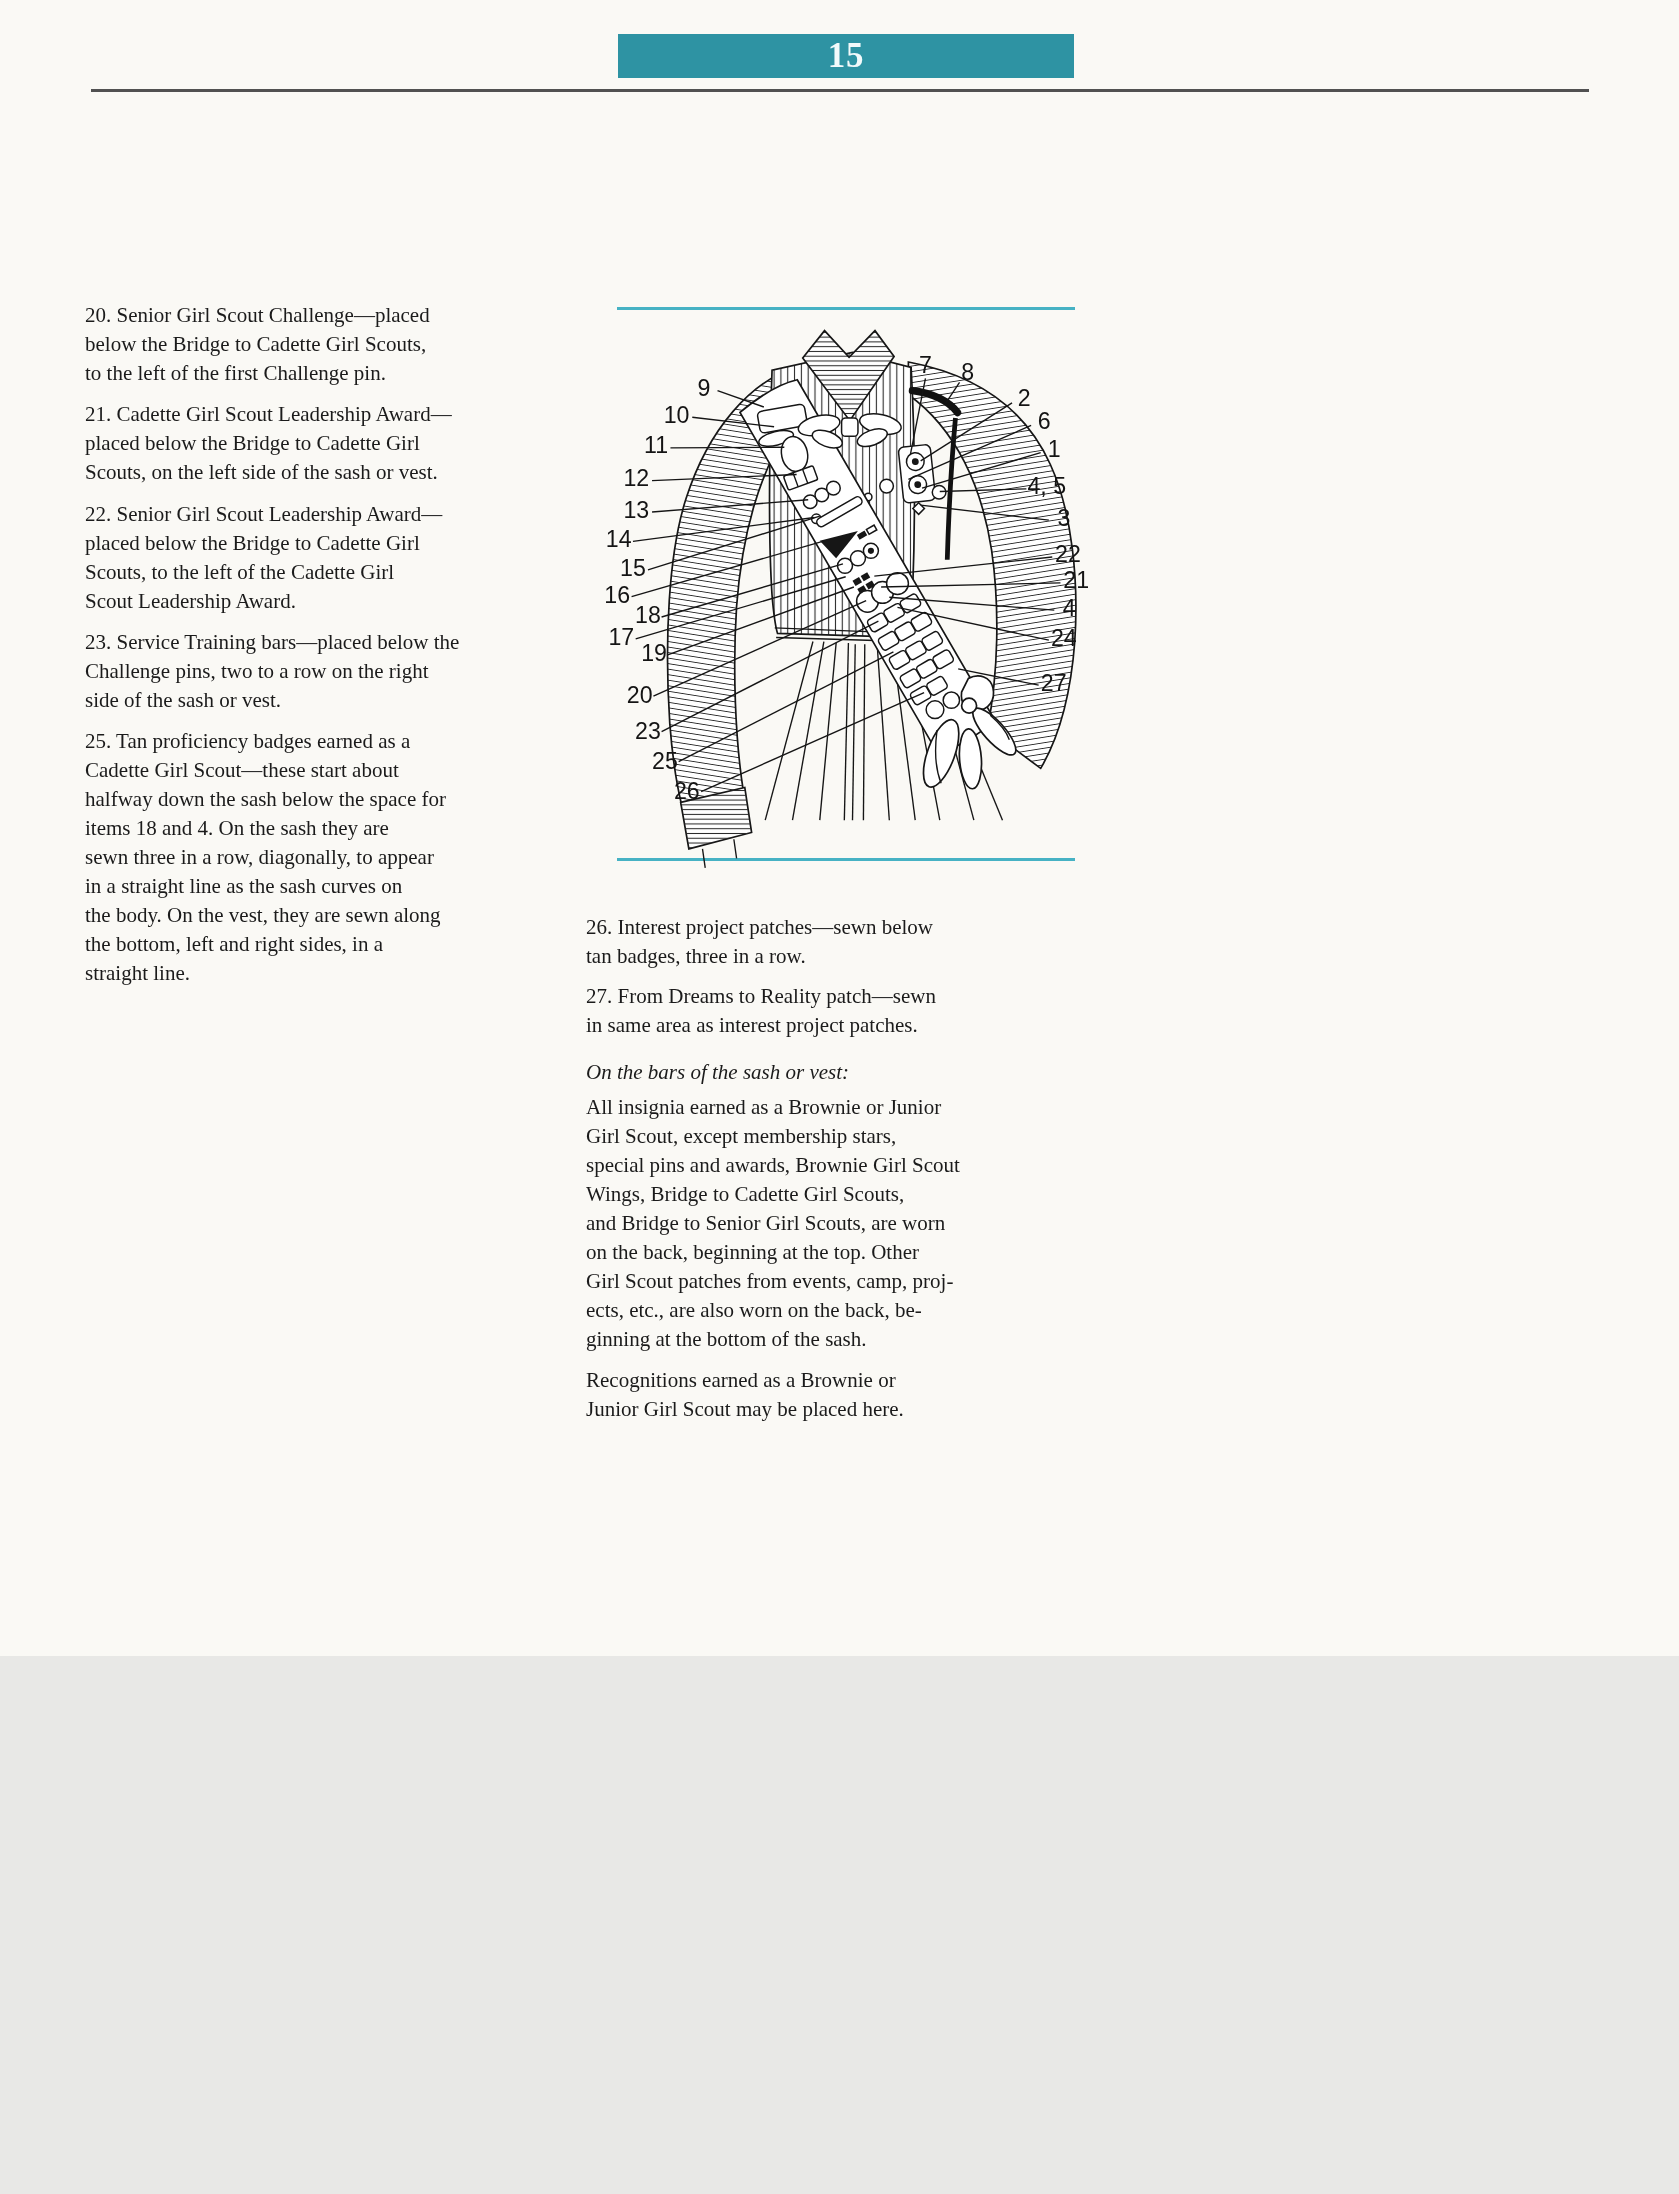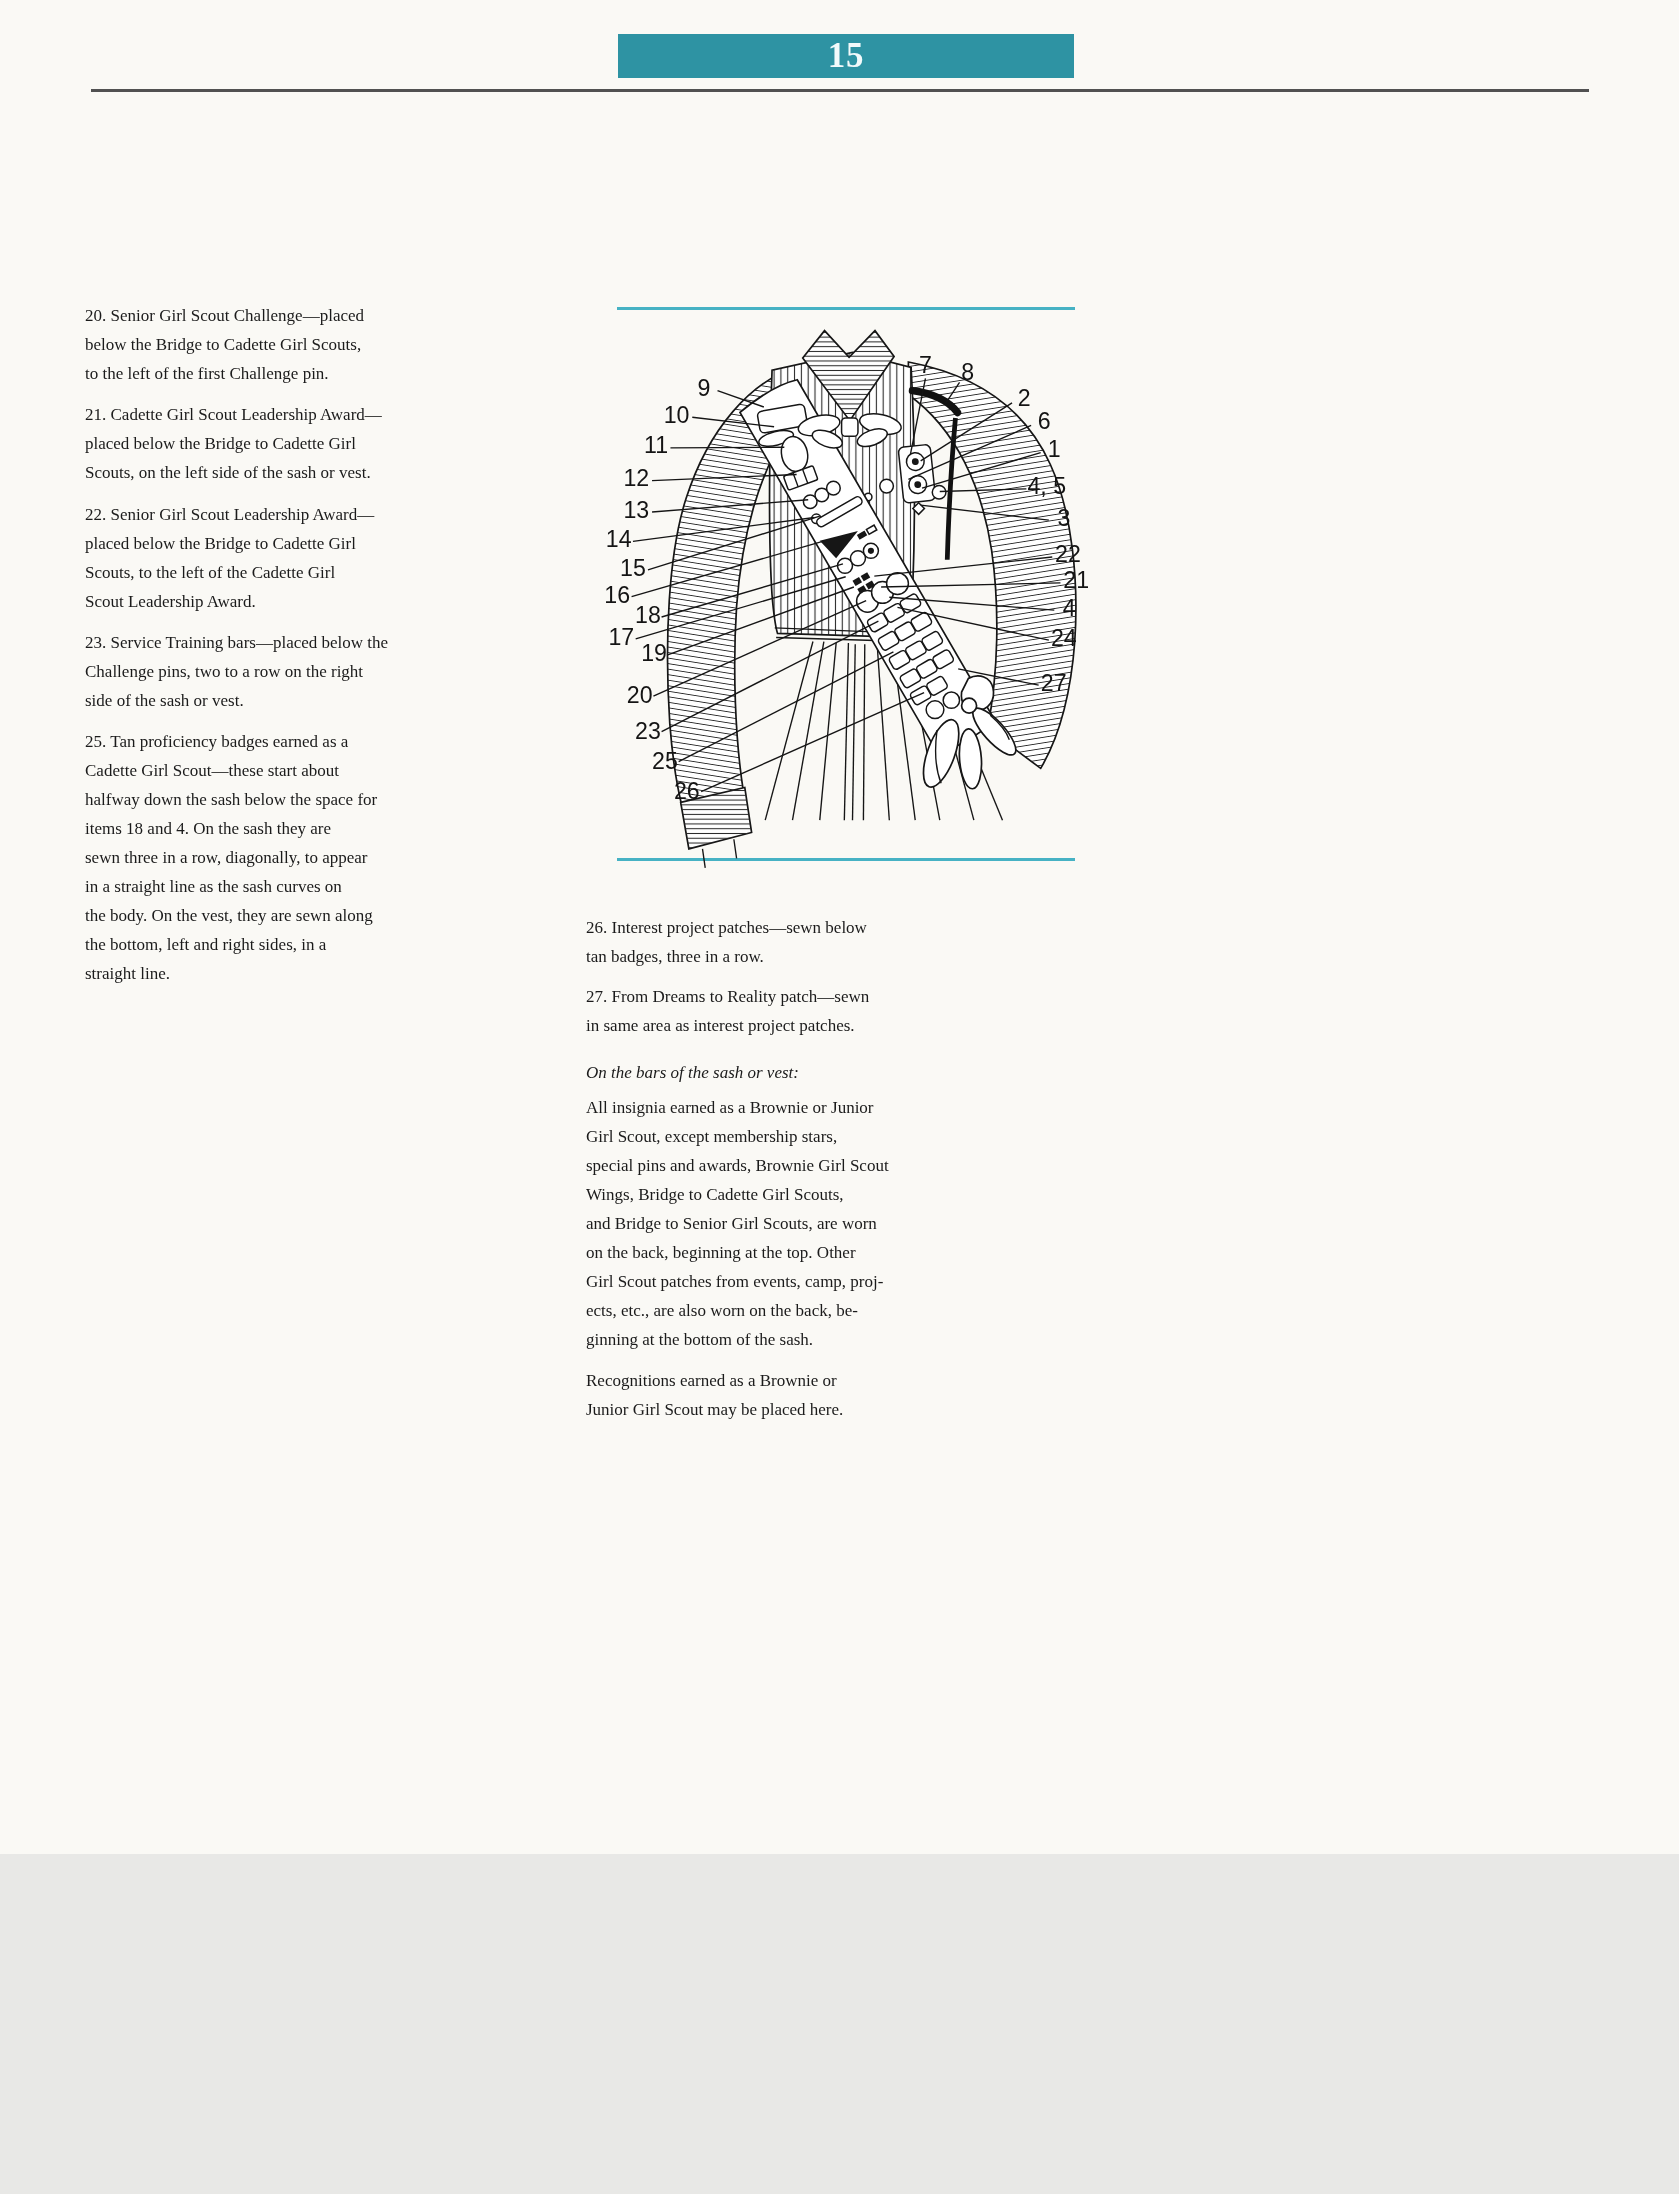--- a/index.html
+++ b/index.html
@@ -1,18 +1,18 @@
 <!DOCTYPE html>
 <html style="font-size:11px"><head>
 <meta charset="utf-8">
 <style>
   html,body{margin:0;padding:0;background:#e8e8e6;}
   .page{
     position:relative;
-    width:1679px;height:1854px;
+    width:1679px;height:1656px;
     background:#faf9f5;
     overflow:hidden;
     font-family:"Liberation Serif",serif;
     color:#1b1b1b;
   }
   .header-bar{
     position:absolute;left:618px;top:34px;width:456px;height:44px;
     background:#2e93a3;
     display:flex;align-items:center;justify-content:center;
   }
@@ -21,21 +21,21 @@
     font-weight:bold;font-size:35px;color:#f2fafb;
     letter-spacing:0.7px;
   }
   .top-rule{
     position:absolute;left:91px;top:89px;width:1498px;height:2.7px;
     background:#515151;
   }
   .col{position:absolute;width:484px;}
   .col p{
     margin:0 0 12.3px 0;
-    font-size:17px;line-height:29px;
+    font-size:21px;line-height:29px;
     white-space:pre-line;
   }
   .left-col{left:85px;top:301px;}
   .right-col{left:586px;top:913px;}
   .right-col p.item{margin-bottom:11px;}
   .subheading{
     margin:18px 0 5.5px 0 !important;
     font-style:italic;
   }
   .teal-line{position:absolute;height:2.7px;background:#46b2c4;}

